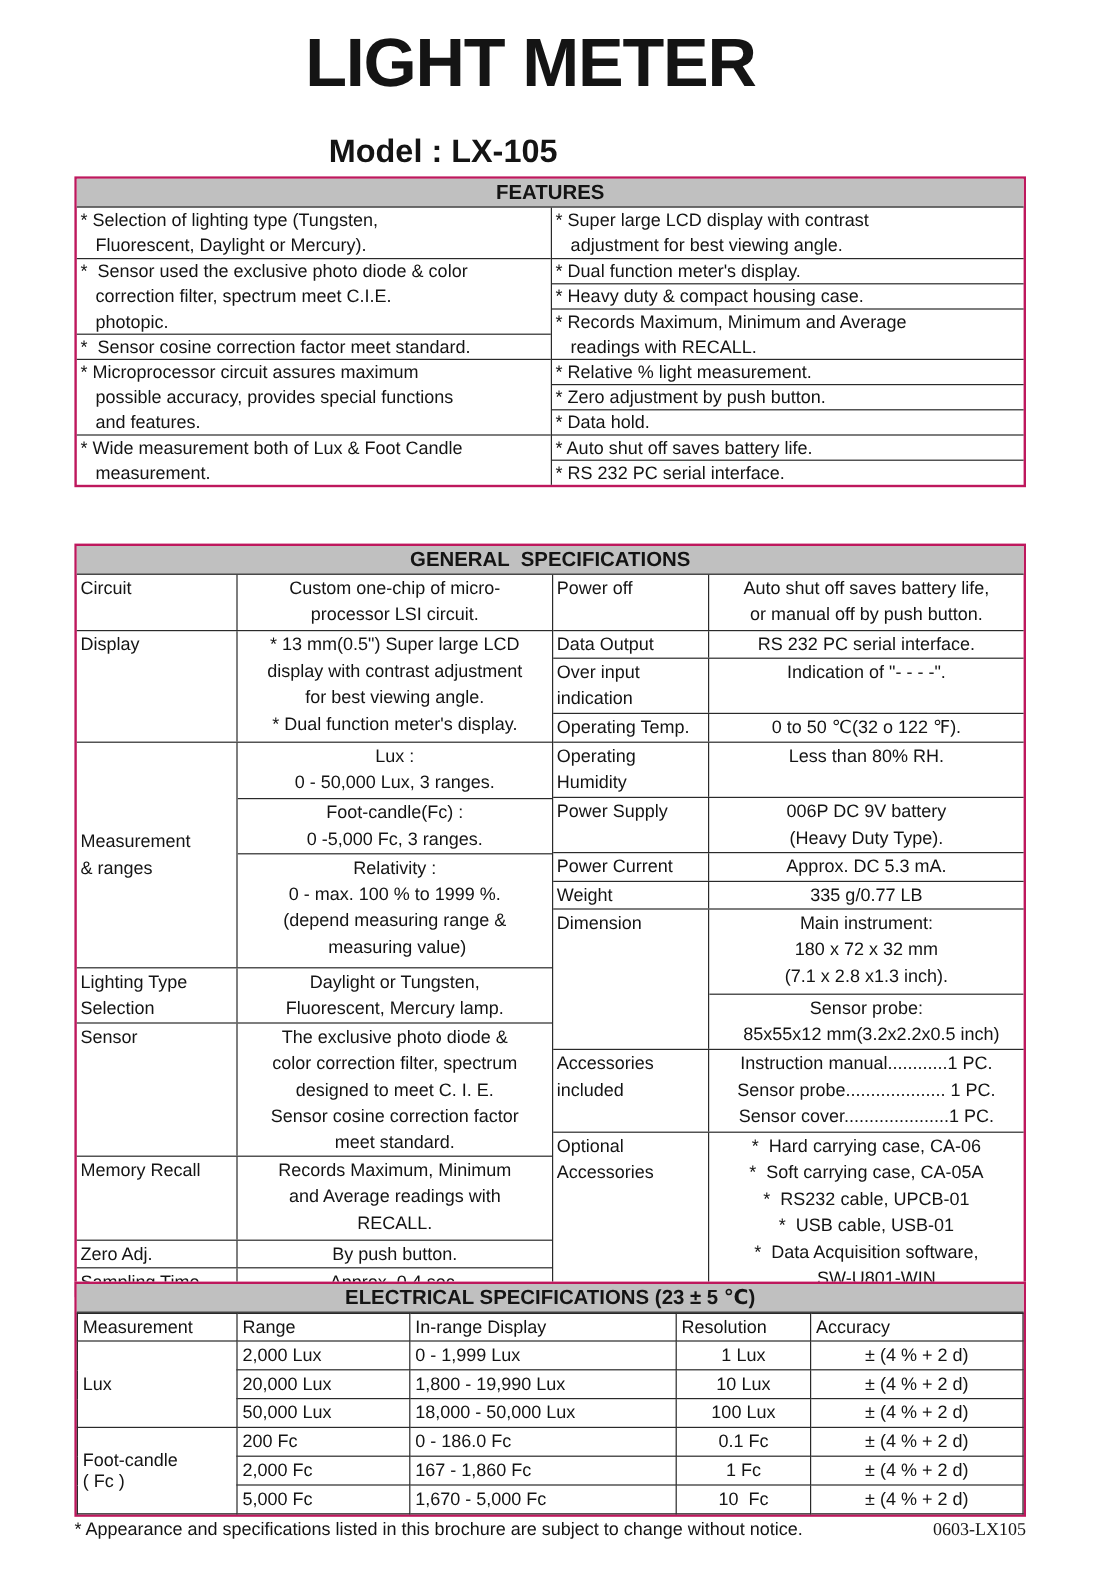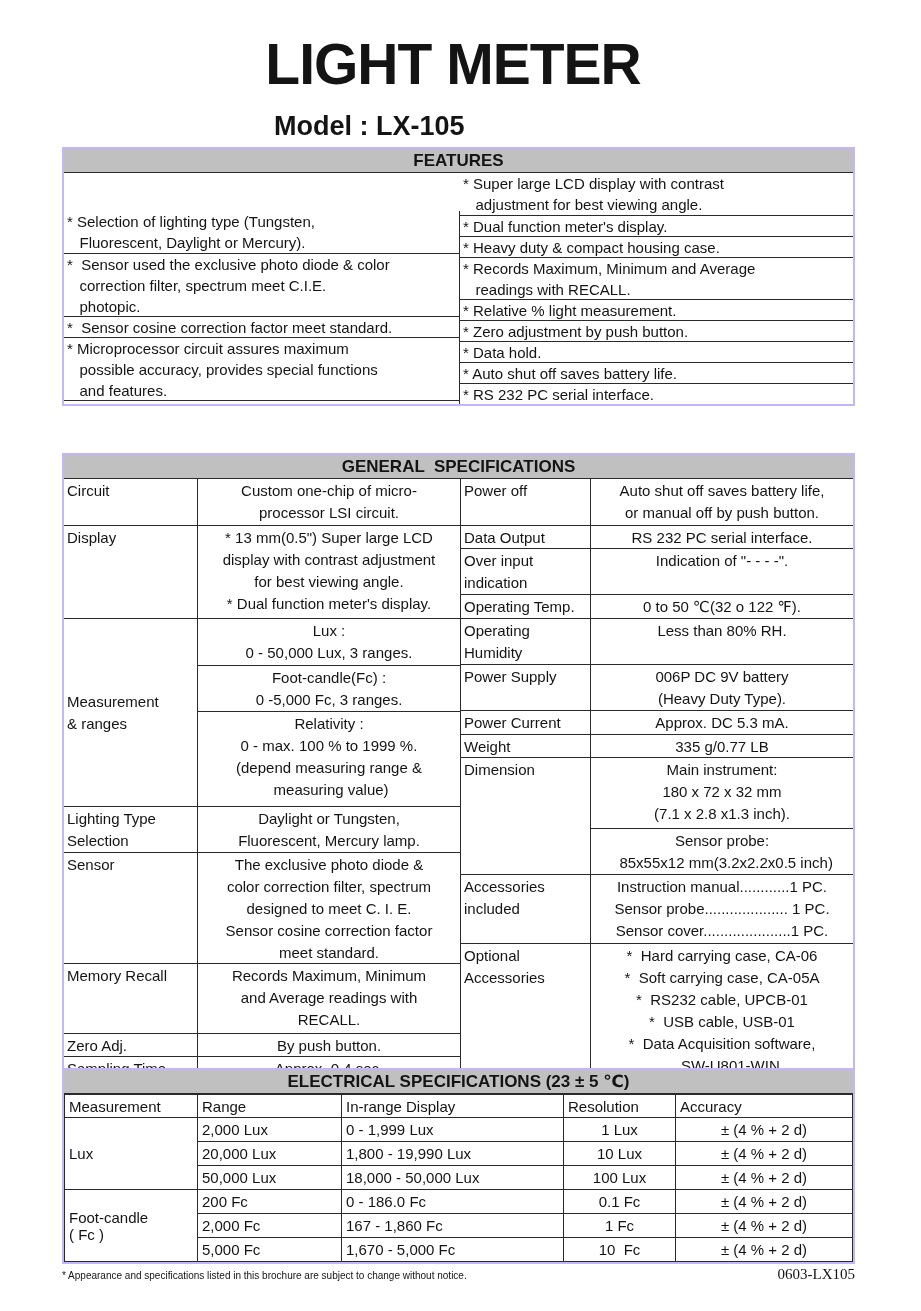--- a/index.html
+++ b/index.html
@@ -9,42 +9,42 @@
     font-family:"Liberation Sans","DejaVu Sans",sans-serif;
     color:#141414;
     position:relative;
     overflow:hidden;
   }
   .page { position:relative; width:921px; height:1311px; }
 
   .title {
     position:absolute; top:20px; left:0; width:884px;
     text-align:center; font-size:57px; font-weight:bold;
-    letter-spacing:-1px; margin:11px;
+    letter-spacing:-1px; margin:0;
   }
   .model {
     position:absolute; top:95px; left:258px;
     font-size:27px; font-weight:bold; margin:16px;
   }
 
   .tbl {
     position:absolute; left:62px; width:793px;
-    border:2px solid #c4b5fd; box-sizing:border-box; background:#fff;
+    border:2px solid #be185d; box-sizing:border-box; background:#fff;
   }
   .bar {
     background:#c0c0c0; height:23px; line-height:23px;
     text-align:center; font-weight:bold; font-size:17px;
     border-bottom:1px solid #2a2a2a; white-space:pre;
   }
 
   
   .features { top:147px; }
   .features .split { display:flex; height:231px; }
   .fcol { display:flex; flex-direction:column; box-sizing:border-box; }
-  .fcol.left { width:396px; border-right:1px solid #2a2a2a;margin-top:38px; }
+  .fcol.left { width:396px; border-right:1px solid #2a2a2a; }
   .fcol.right { flex:1; }
   .fcell {
     box-sizing:border-box; padding:0 3px; white-space:pre-wrap;
     font-size:15px; line-height:21px; border-top:1px solid #2a2a2a;
     overflow:hidden;
   }
   .fcell:first-child { border-top:none; }
 
   
   .general { top:425px;margin-top:28px; }
@@ -83,21 +83,21 @@
   }
   .electrical th { height:23px; }
   .electrical td { height:24px; }
   .electrical td.c { text-align:center; }
   .electrical td.span { vertical-align:middle; }
 
   .footer {
     position:absolute; top:1266px; left:62px; width:793px;
     display:flex; justify-content:space-between; align-items:baseline;
   }
-  .footer-note { font-size:10px; }
+  .footer-note { font-size:15px; }
   .footer-code { font-size:15px; font-family:"Liberation Serif","DejaVu Serif",serif; }
 </style>
 </head>
 <body>
 
 <div class="page">
 
   <h1 class="title">LIGHT METER</h1>
   <h2 class="model">Model : LX-105</h2>
 

